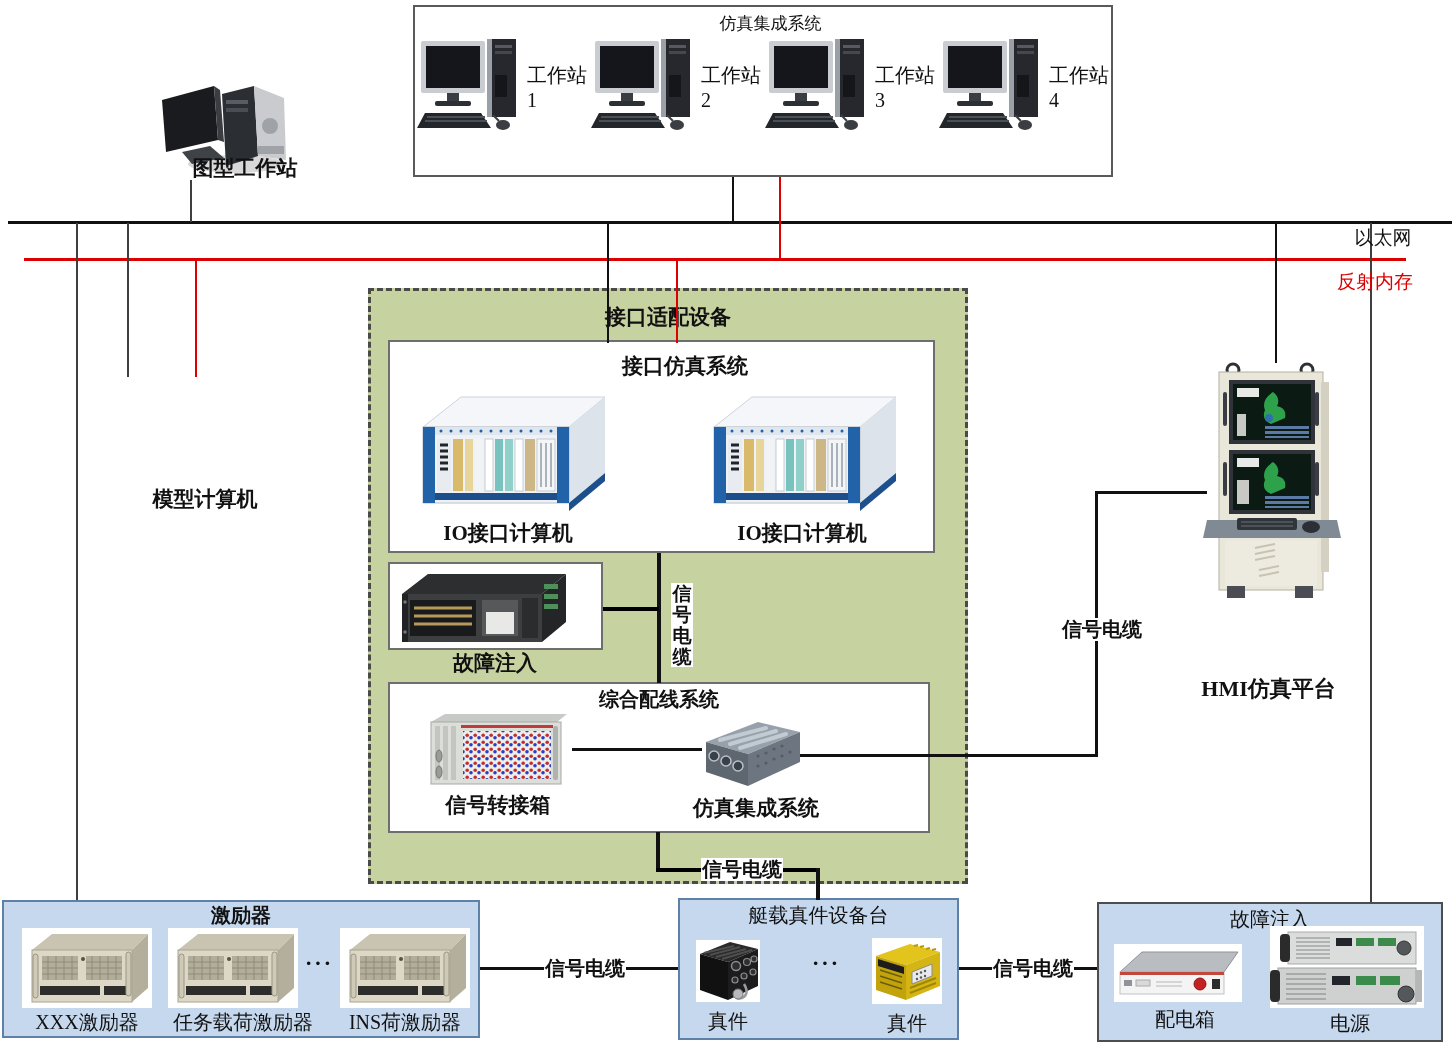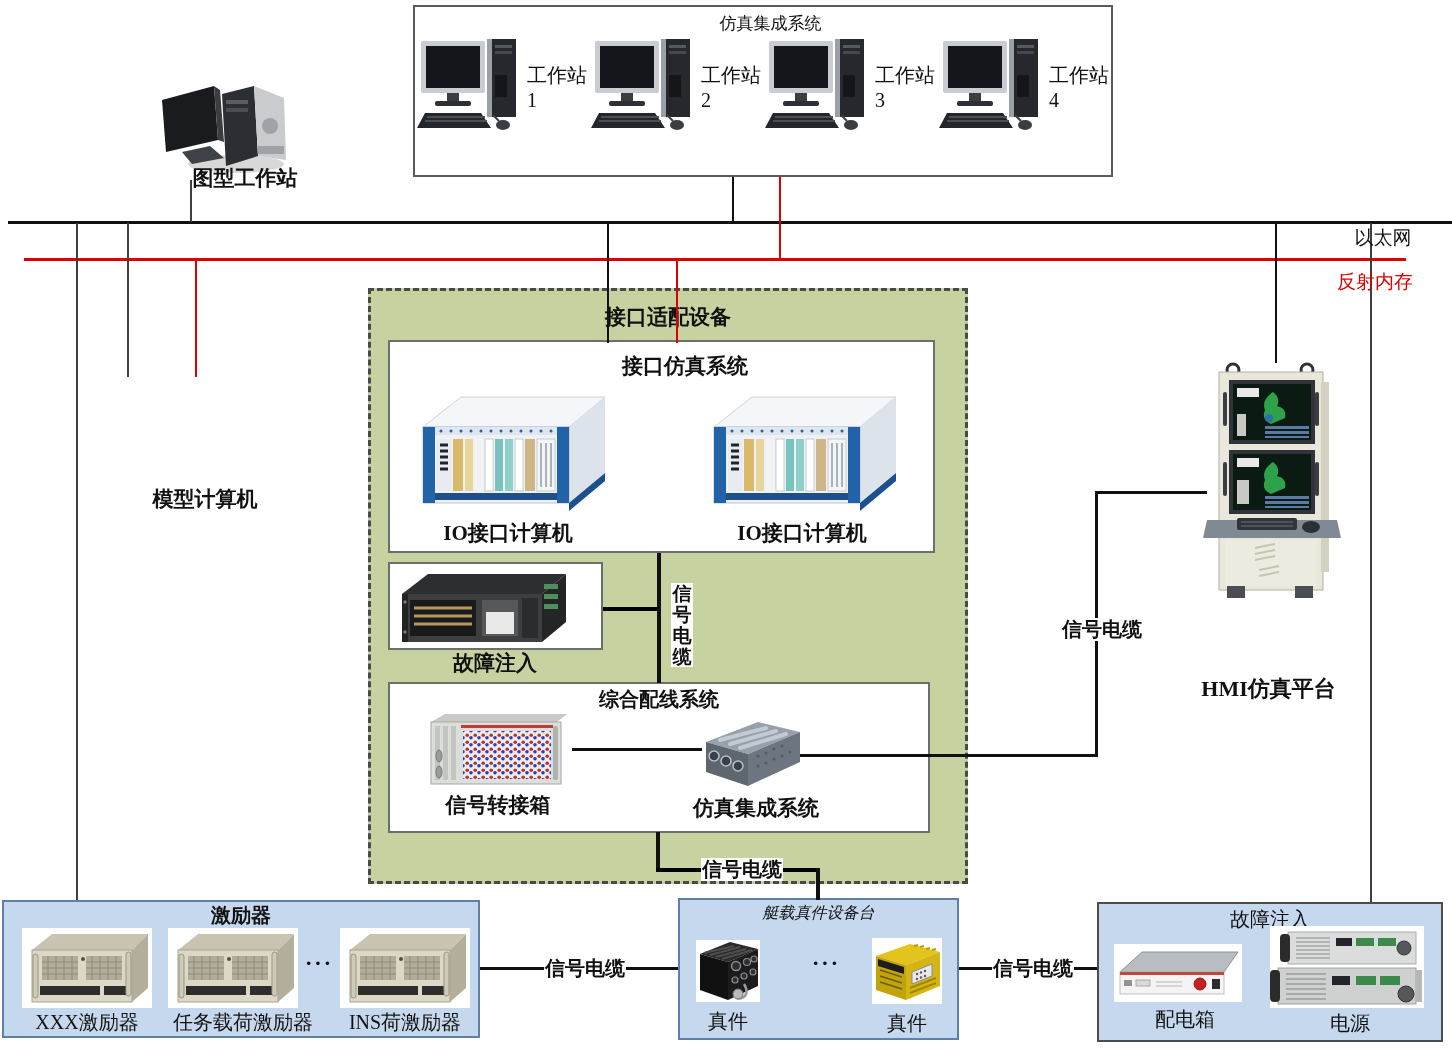--- a/index.html
+++ b/index.html
@@ -170,21 +170,21 @@
       <polygon points="56,2 62,6 66,58 60,56" fill="#3a3d42"></polygon>
       <polygon points="24,68 52,62 66,74 34,80" fill="#3f4247"></polygon>
       <polygon points="64,10 96,2 100,72 68,82" fill="#2b2e33"></polygon>
       <polygon points="96,2 126,14 128,76 100,72" fill="#c9cbce"></polygon>
       <rect x="68" y="16" width="22" height="4" fill="#595d63"></rect>
         <rect x="68" y="24" width="22" height="4" fill="#4a4e54"></rect>
       <circle cx="112" cy="42" r="8" fill="#9fa3a8"></circle>
         <rect x="100" y="62" width="26" height="8" fill="#9fa3a8"></rect>
     </svg>
   </div>
-  <div class="lbl b" style="left:185px;top:166px;width:120px;font-size:21px;">图型工作站</div>
+  <div class="lbl b" style="left:185px;top:156px;width:120px;font-size:21px;">图型工作站</div>
 
   <div class="lbl b" style="left:145px;top:487px;width:120px;font-size:21px;">模型计算机</div>
 
   <div class="greenbox" style="left:368px;top:288px;width:600px;height:596px;"></div>
   <div class="lbl b" style="left:593px;top:305px;width:150px;font-size:21px;z-index:2;">接口适配设备</div>
 
   <div class="whitebox" style="left:388px;top:340px;width:547px;height:213px;">
     <div class="lbl b" style="left:0;right:0;top:12px;font-size:21px;position:absolute;padding-left:47px;">接口仿真系统</div>
   </div>
 
@@ -523,21 +523,21 @@
       <rect x="13" y="28" width="5" height="44" rx="2.5" fill="#cfcab8" stroke="#9a9583"></rect>
       <rect x="106" y="26" width="5" height="44" rx="2.5" fill="#cfcab8" stroke="#9a9583"></rect>
     </svg>
   </div>
   <div class="ell" style="left:305px;top:950px;">···</div>
   <div class="lbl" style="left:32px;top:1011px;width:110px;">XXX激励器</div>
   <div class="lbl" style="left:163px;top:1011px;width:160px;">任务载荷激励器</div>
   <div class="lbl" style="left:342px;top:1011px;width:126px;">INS荷激励器</div>
 
   <div class="bluebox" style="left:678px;top:898px;width:281px;height:142px;">
-    <div class="lbl" style="left:0;right:0;top:4px;position:absolute;font-size:16px;font-style:italic;">艇载真件设备台</div>
+    <div class="lbl" style="left:0;right:0;top:4px;position:absolute;font-size:20px;">艇载真件设备台</div>
   </div>
   <div class="icon" style="left:694px;top:934px;">
     <svg width="68" height="74" viewBox="0 0 68 74">
       <rect x="2" y="6" width="64" height="62" fill="#ffffff"></rect>
       <polygon points="6,20 36,8 64,15 34,28" fill="#2a2a2a"></polygon>
       <g stroke="#4e4e4e" stroke-width="2">
           <line x1="10" y1="19" x2="40" y2="12"></line>
           <line x1="16" y1="21" x2="46" y2="13"></line>
           <line x1="22" y1="23" x2="52" y2="15"></line>
           <line x1="28" y1="25" x2="58" y2="16"></line>

